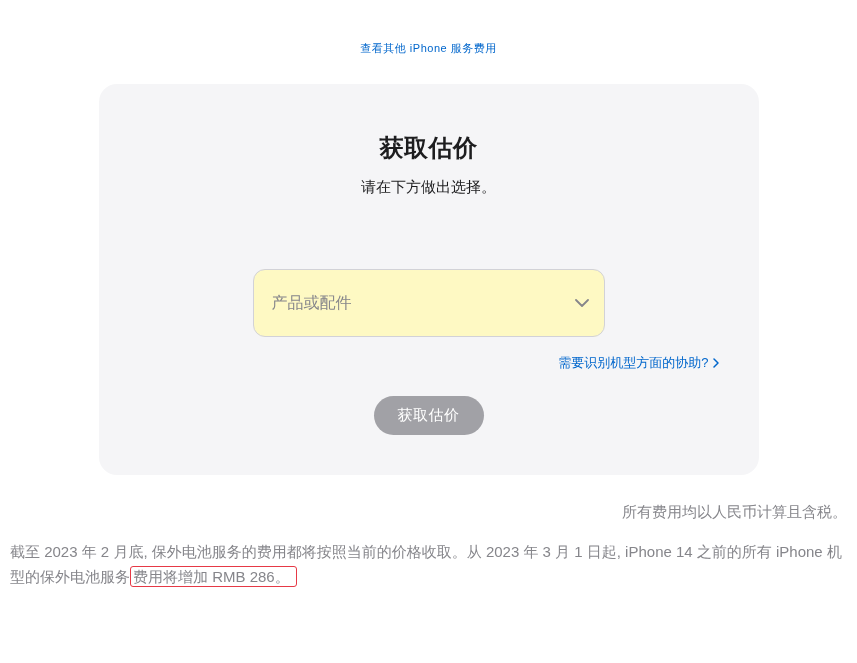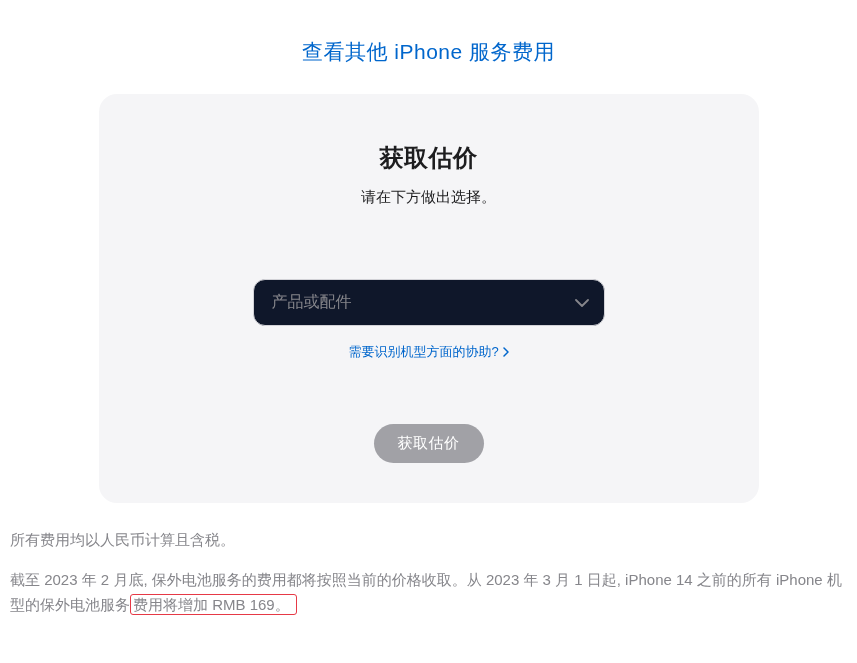--- a/index.html
+++ b/index.html
@@ -14,21 +14,21 @@
       height: 663px;
       overflow: hidden;
     }
     .top-link {
       text-align: center;
       padding-top: 38px;
       padding-bottom: 28px;
     }
     .top-link a {
       color: #0066cc;
-      font-size: 21px;
+      font-size: 11px;
       text-decoration: none;
       letter-spacing: 0.5px;
     }
     .card {
       width: 660px;
       margin: 0 auto;
       background: #f5f5f7;
       border-radius: 18px;
       padding: 48px 40px 40px 40px;
     }
@@ -46,22 +46,22 @@
       color: #1d1d1f;
       margin-bottom: 72px;
     }
     .select-wrapper {
       position: relative;
       width: 352px;
       margin: 0 auto 24px auto;
     }
     .select-field {
       width: 100%;
-      height: 47px;
-      background: #0f172a;
+      height: 68px;
+      background: #fef9c3;
       border: 1px solid #d2d2d7;
       border-radius: 12px;
       padding: 0 44px 0 18px;
       font-size: 16px;
       color: #86868b;
       display: flex;
       align-items: center;
       cursor: pointer;
     }
     .chevron-icon {
@@ -70,23 +70,23 @@
       top: 50%;
       transform: translateY(-50%);
       pointer-events: none;
     }
     .chevron-icon svg {
       width: 14px;
       height: 8px;
       display: block;
     }
     .help-link {
-      text-align: center;
+      text-align: right;
       margin-top: -8px;
-      margin-bottom: 63px;
+      margin-bottom: 24px;
     }
     .help-link a {
       color: #0066cc;
       font-size: 13px;
       text-decoration: none;
       display: inline-flex;
       align-items: center;
       gap: 4px;
     }
     .help-link svg {
@@ -108,20 +108,21 @@
       letter-spacing: 0.5px;
     }
     .footer-text {
       padding: 24px 10px 0 10px;
       color: #86868b;
       font-size: 15px;
       line-height: 1.7;
     }
     .footer-para1 {
       margin-bottom: 14px;
+      text-align: right;
     }
     .highlight-box {
       border: 1.5px solid #e63946;
       border-radius: 3px;
       padding: 1px 6px 1px 2px;
       display: inline;
     }
   </style>
 </head>
 <body>
@@ -156,15 +157,15 @@
   </div>
 
   <div class="submit-wrapper">
     <button class="submit-btn">获取估价</button>
   </div>
 </div>
 
 <div class="footer-text">
   <p class="footer-para1">所有费用均以人民币计算且含税。</p>
   <p>
-    <span>截至 2023 年 2 月底, 保外电池服务的费用都将按照当前的价格收取。从 2023 年 3 月 1 日起, iPhone 14 之前的所有 iPhone 机型的保外电池服务</span><span class="highlight-box">费用将增加 RMB 169。</span>
+    <span>截至 2023 年 2 月底, 保外电池服务的费用都将按照当前的价格收取。从 2023 年 3 月 1 日起, iPhone 14 之前的所有 iPhone 机型的保外电池服务</span><span class="highlight-box">费用将增加 RMB 286。</span>
   </p>
 </div>
 
 </body></html>

